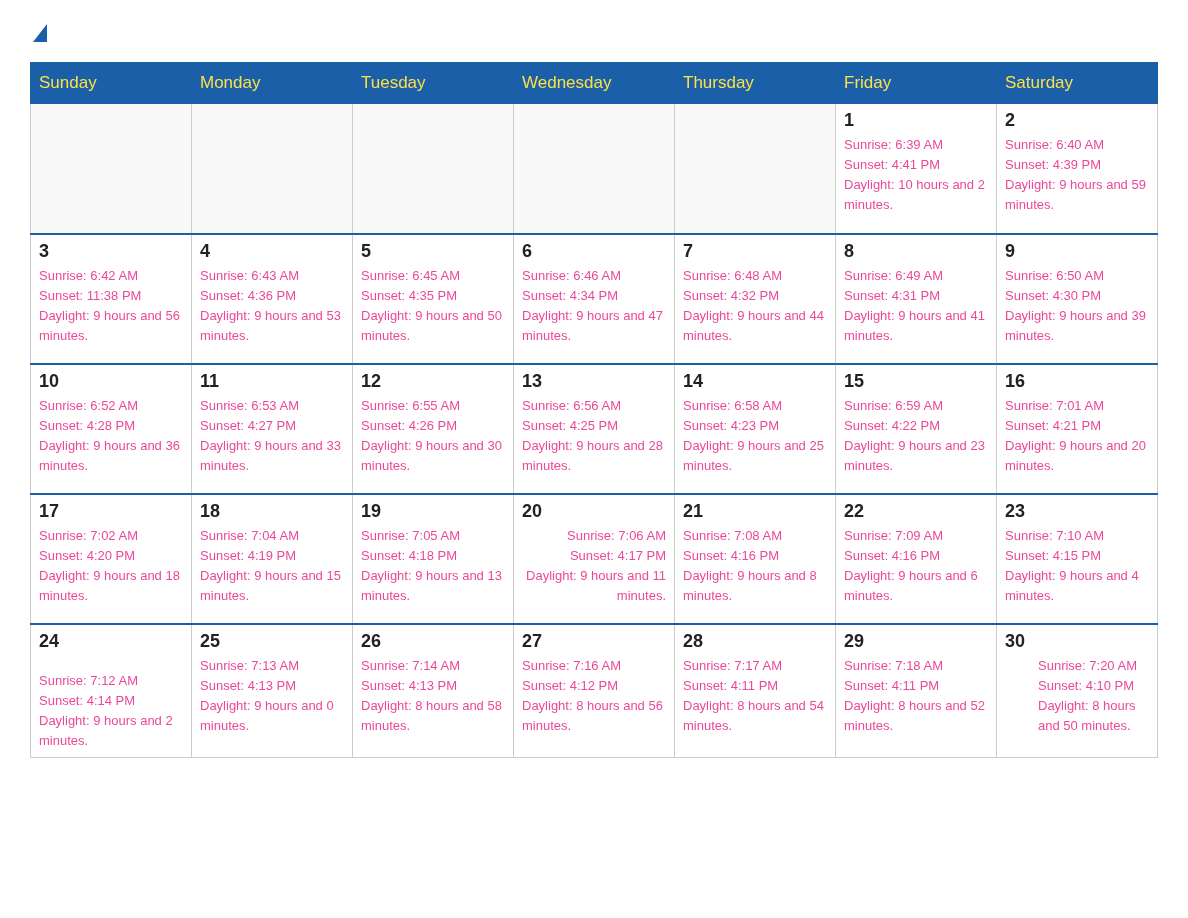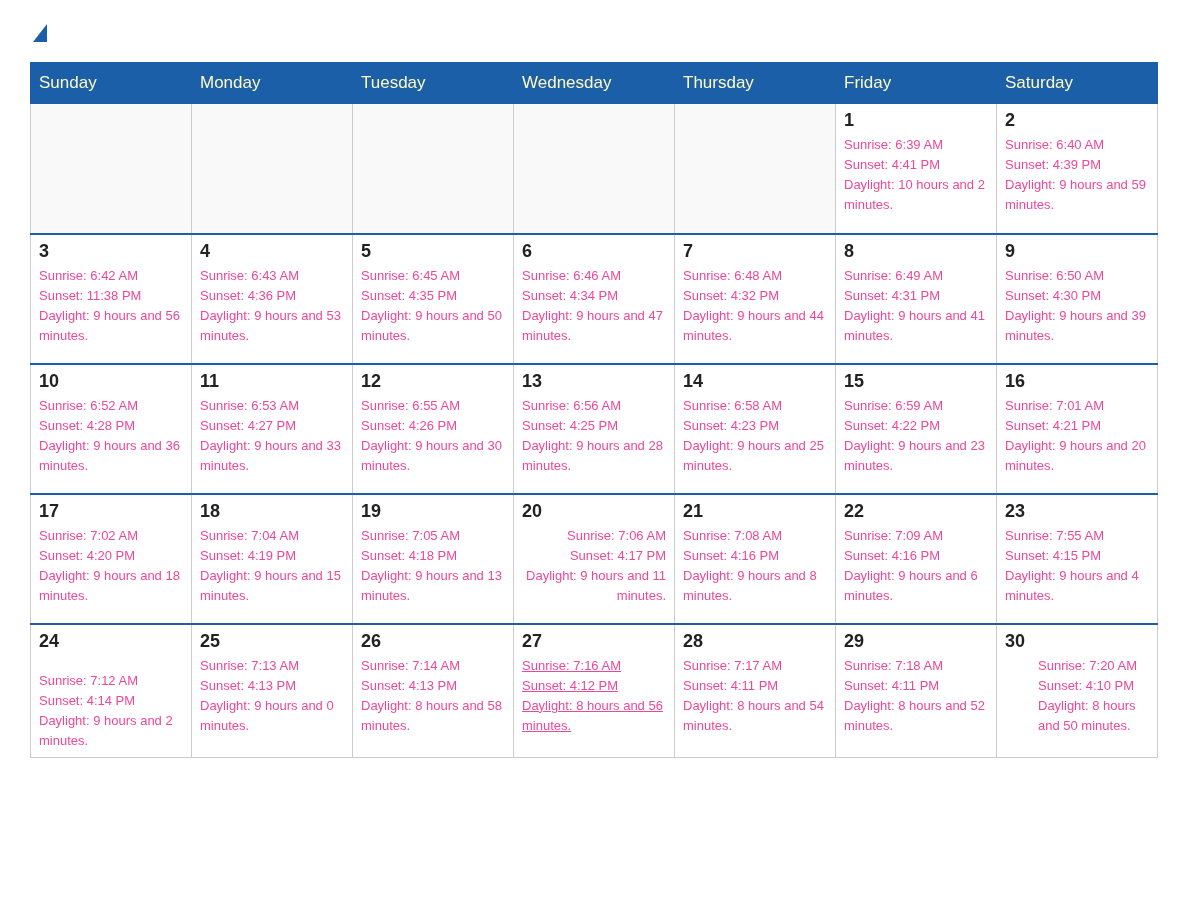--- a/index.html
+++ b/index.html
@@ -58,21 +58,21 @@
       font-size: 22px;
       color: #555;
       margin-top: 4px;
     }
     .calendar {
       width: 100%;
       border-collapse: collapse;
     }
     .calendar th {
       background-color: #1a5fa8;
-      color: #fef9c3;
+      color: #fde047;
       padding: 10px 8px;
       font-size: 17px;
       font-weight: normal;
       text-align: left;
       border: 1px solid #1a5fa8;
     }
     .calendar td {
       border: 1px solid #ccc;
       vertical-align: top;
       padding: 6px 8px;
@@ -268,21 +268,21 @@
 Daylight: 9 hours and 8 minutes.</div>
         </td>
         <td>
           <span class="day-number">22</span>
           <div class="day-info" style="white-space: pre-line;">Sunrise: 7:09 AM
 Sunset: 4:16 PM
 Daylight: 9 hours and 6 minutes.</div>
         </td>
         <td>
           <span class="day-number">23</span>
-          <div class="day-info" style="white-space: pre-line;">Sunrise: 7:55 AM
+          <div class="day-info" style="white-space: pre-line;">Sunrise: 7:10 AM
 Sunset: 4:15 PM
 Daylight: 9 hours and 4 minutes.</div>
         </td>
       </tr>
       <tr class="row-divider">
         <td>
           <span class="day-number">24</span>
           <div class="day-info" style="white-space: pre-line; margin-top: 19px;">Sunrise: 7:12 AM
 Sunset: 4:14 PM
 Daylight: 9 hours and 2 minutes.</div>
@@ -294,21 +294,21 @@
 Daylight: 9 hours and 0 minutes.</div>
         </td>
         <td>
           <span class="day-number">26</span>
           <div class="day-info" style="white-space: pre-line;">Sunrise: 7:14 AM
 Sunset: 4:13 PM
 Daylight: 8 hours and 58 minutes.</div>
         </td>
         <td>
           <span class="day-number">27</span>
-          <div class="day-info" style="white-space: pre-line; text-decoration: underline;">Sunrise: 7:16 AM
+          <div class="day-info" style="white-space: pre-line;">Sunrise: 7:16 AM
 Sunset: 4:12 PM
 Daylight: 8 hours and 56 minutes.</div>
         </td>
         <td>
           <span class="day-number">28</span>
           <div class="day-info" style="white-space: pre-line;">Sunrise: 7:17 AM
 Sunset: 4:11 PM
 Daylight: 8 hours and 54 minutes.</div>
         </td>
         <td>

